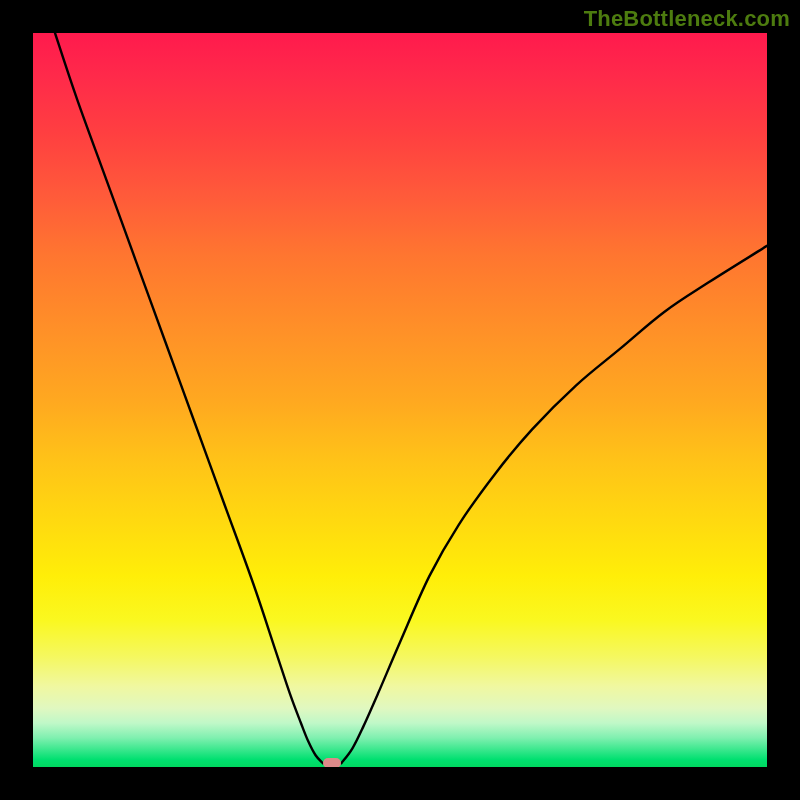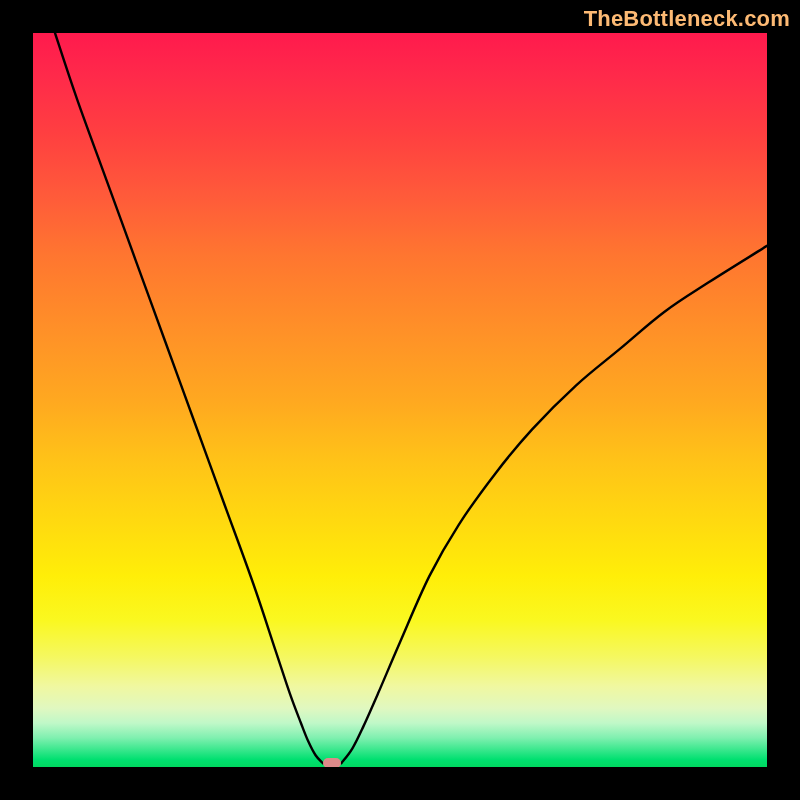--- a/index.html
+++ b/index.html
@@ -63,21 +63,21 @@
     transform: translate(-50%, -50%);
   }
 
   .watermark {
     position: absolute;
     top: 6px;
     right: 10px;
     font-family: Arial, Helvetica, sans-serif;
     font-size: 22px;
     font-weight: 600;
-    color: #fdba74;
+    color: #4d7c0f;
     letter-spacing: 0.2px;
   }
 </style>
 </head>
 <body>
 
 <div class="frame">
 
   <div class="plot-area">
     <div class="gradient-bg"></div>

